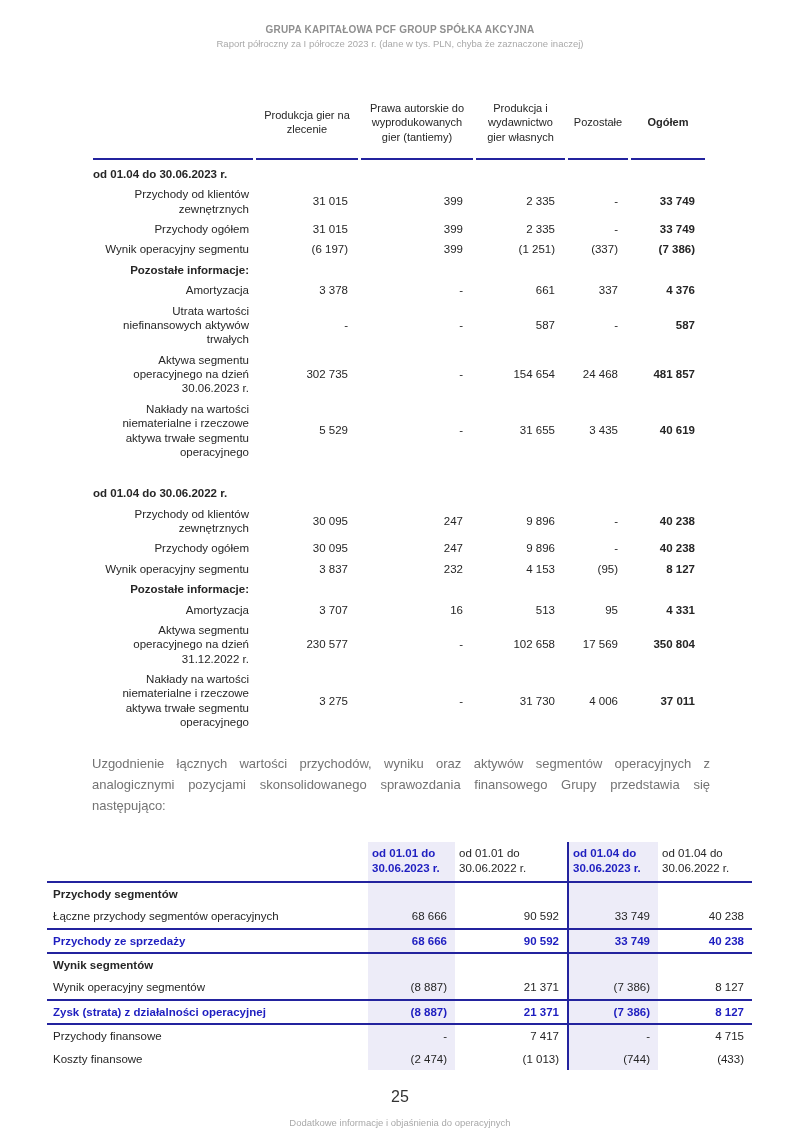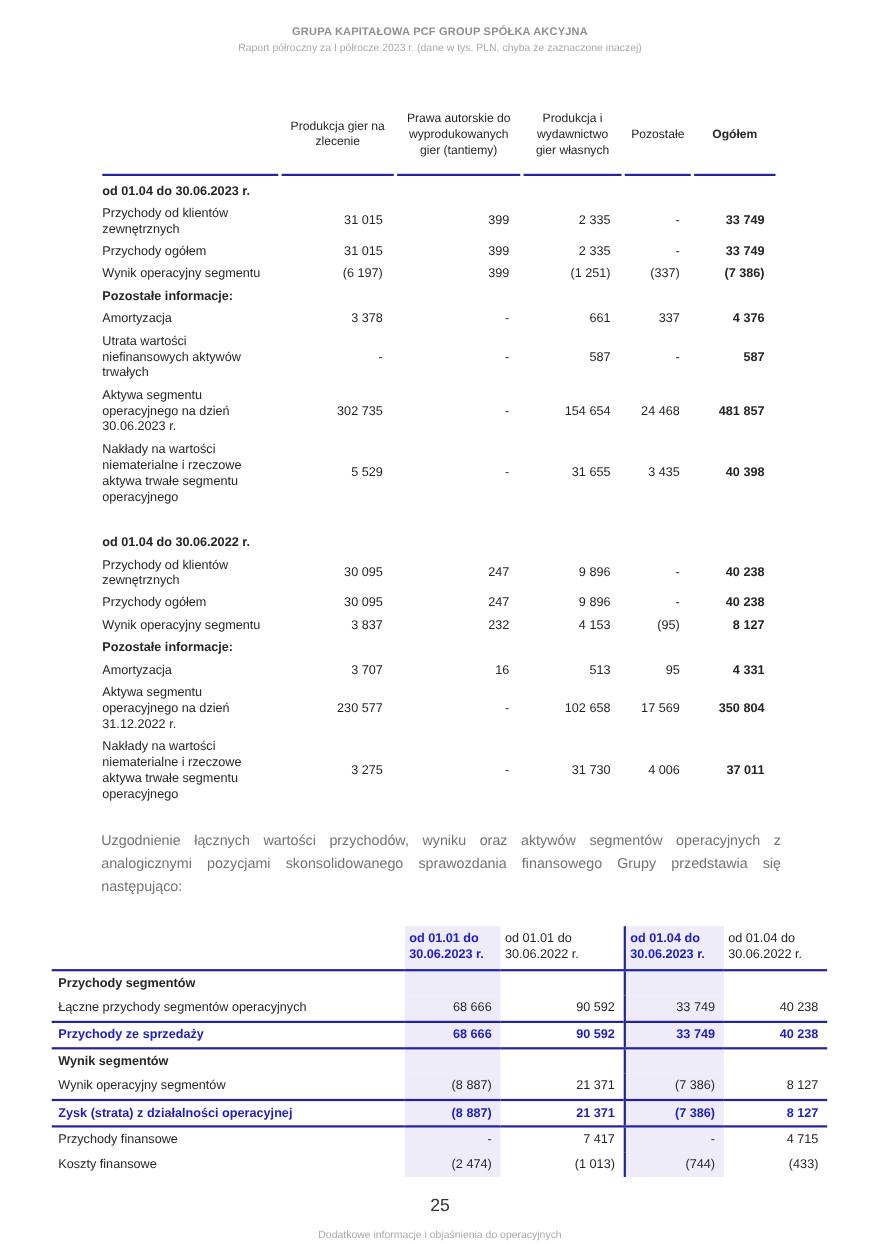--- a/index.html
+++ b/index.html
@@ -13,21 +13,21 @@
   .ph-sub   { font-size:9.5px; color:#a9a9a9; margin-top:3px; }
 
   
   table.t1 { border-collapse:separate; border-spacing:3px 0; table-layout:fixed;
              width:618px; margin:52px 0 0 90px; }
   table.t1 th { font-weight:normal; font-size:11px; line-height:1.3; text-align:center;
                 vertical-align:middle; padding:0 2px 14px 2px;
                 border-bottom:2px solid var(--navy); }
   table.t1 th.b { font-weight:bold; }
   table.t1 td { font-size:11.5px; line-height:1.25; vertical-align:middle; padding:3px 0; }
-  table.t1 td.lbl { text-align:left; padding-right:4px; }
+  table.t1 td.lbl { text-align:right; padding-right:4px; }
   table.t1 td.sub { font-weight:bold; }
   table.t1 td.num { text-align:right; padding-right:10px; white-space:nowrap; }
   table.t1 td.b   { font-weight:bold; }
   table.t1 tr.sec-title td { font-weight:bold; font-size:11.5px; padding-top:7px; }
   table.t1 tr.gap td { padding-top:24px; }
 
   
   .para { width:618px; margin:20px 0 0 92px; font-size:13px; line-height:1.63;
           text-align:justify; color:#737373; }
 
@@ -141,21 +141,21 @@
           <td class="num">154 654</td>
           <td class="num">24 468</td>
           <td class="num b">481 857</td>
         </tr>
         <tr>
           <td class="lbl">Nakłady na wartości niematerialne i rzeczowe aktywa trwałe segmentu operacyjnego</td>
           <td class="num">5 529</td>
           <td class="num">-</td>
           <td class="num">31 655</td>
           <td class="num">3 435</td>
-          <td class="num b">40 398</td>
+          <td class="num b">40 619</td>
         </tr>
         <tr class="sec-title gap">
           <td colspan="6">od 01.04 do 30.06.2022 r.</td>
         </tr>
         <tr>
           <td class="lbl">Przychody od klientów zewnętrznych</td>
           <td class="num">30 095</td>
           <td class="num">247</td>
           <td class="num">9 896</td>
           <td class="num">-</td>

